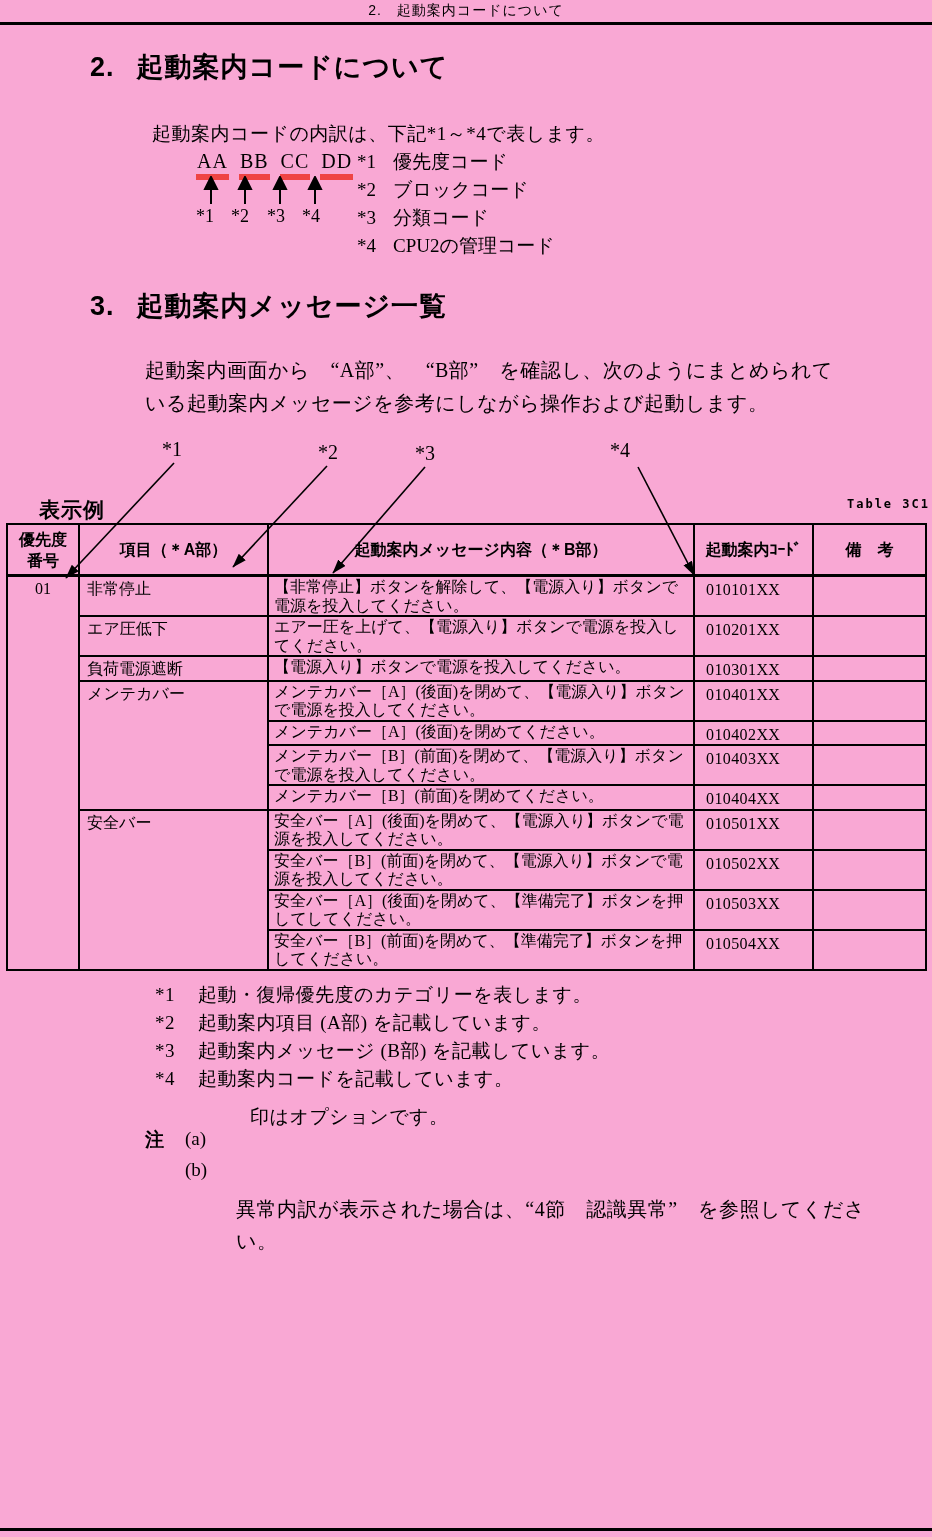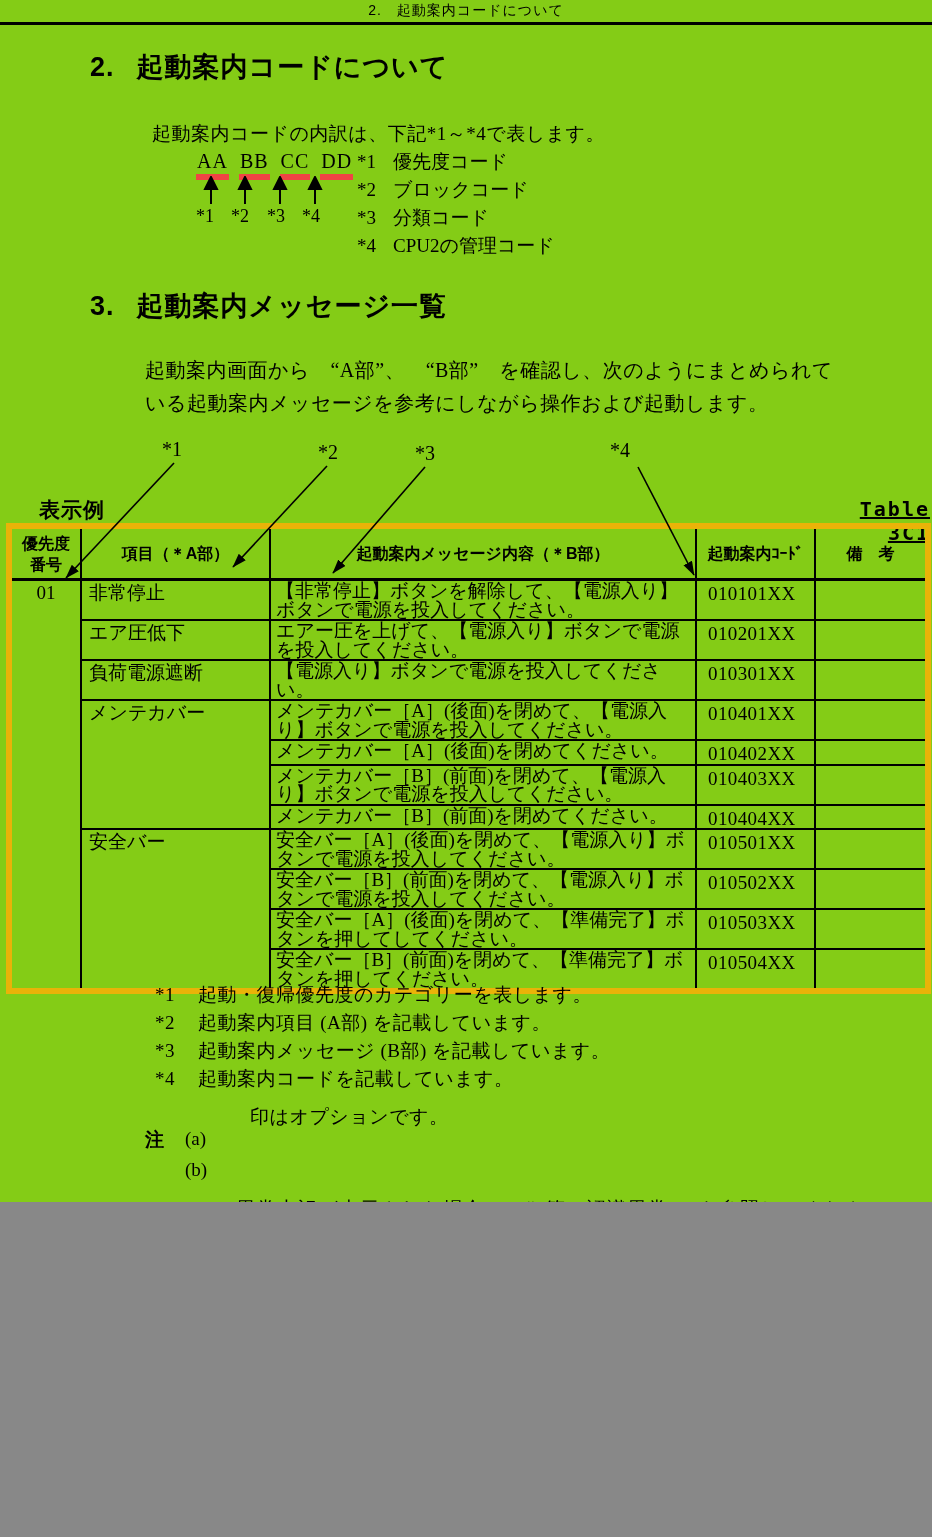--- a/index.html
+++ b/index.html
@@ -1,18 +1,18 @@
 <!DOCTYPE html>
 <html><head>
 <meta charset="utf-8">
 <style>
   html,body { margin:0; padding:0; background:#888; }
   .page {
-    position:relative; width:932px; height:1202px; margin:0 auto;
-    background:#84cc16; color:#000;
+    position:relative; width:932px; height:1537px; margin:0 auto;
+    background:#f9a8d4; color:#000;
     font-family:"Liberation Serif","DejaVu Serif",serif;
     overflow:hidden;
   }
   .abs { position:absolute; }
   .gothic { font-family:"Liberation Sans","DejaVu Sans",sans-serif; }
   .mono { font-family:"DejaVu Sans Mono",monospace; }
   .rule { background:#000; }
 
   
   .page-header { left:0; top:2px; width:932px; text-align:center;
@@ -28,32 +28,32 @@
   .code-part { display:inline-block; border-bottom:6px solid #ef4444;
     font-size:20px; letter-spacing:1px; padding:0 1px 1px; margin-right:6px; }
   .ptr-label { font-size:18px; }
   .legend-row { height:28px; font-size:19px; white-space:nowrap; }
   .legend-ref { display:inline-block; width:36px; }
 
   
   .callout { font-size:20px; }
 
   .caption-left { font-size:21px; font-weight:bold; letter-spacing:1px;margin-left:37px; }
-  .caption-right { font-size:20px; font-weight:bold; letter-spacing:2px;text-decoration:underline; }
+  .caption-right { font-size:12px; font-weight:bold; letter-spacing:2px; }
 
   
   table.msg-table { border-collapse:collapse; table-layout:fixed; width:919px;
-    border:6px solid #eab308;padding-left:18px; }
+    border:1px solid #eab308;padding-left:18px; }
   .msg-table th, .msg-table td { border:2px solid #000; vertical-align:top; overflow:hidden; }
   .msg-table thead th {
     font-family:"Liberation Sans","DejaVu Sans",sans-serif;
     font-weight:bold; font-size:16px; text-align:center; vertical-align:middle;
     height:49px; border-bottom:3px solid #000; line-height:21px; padding:0 2px;
   }
-  .msg-table td { font-size:19px; line-height:18.5px; }
+  .msg-table td { font-size:16px; line-height:18.5px; }
   td.c-priority { text-align:center; padding-top:3px; }
   td.c-item    { padding:3px 2px 0 7px;border-radius:10px; }
   td.c-msg     { padding:1px 2px 0 5px; }
   td.c-code    { padding:4px 2px 0 11px; letter-spacing:0.4px; }
   td.c-remarks { padding:1px 2px; }
   tr.rh2 { height:37px; }
   tr.rh1 { height:23px; }
 
   
   .fn-line { height:28px; font-size:19px; white-space:nowrap; letter-spacing:0.5px; }

